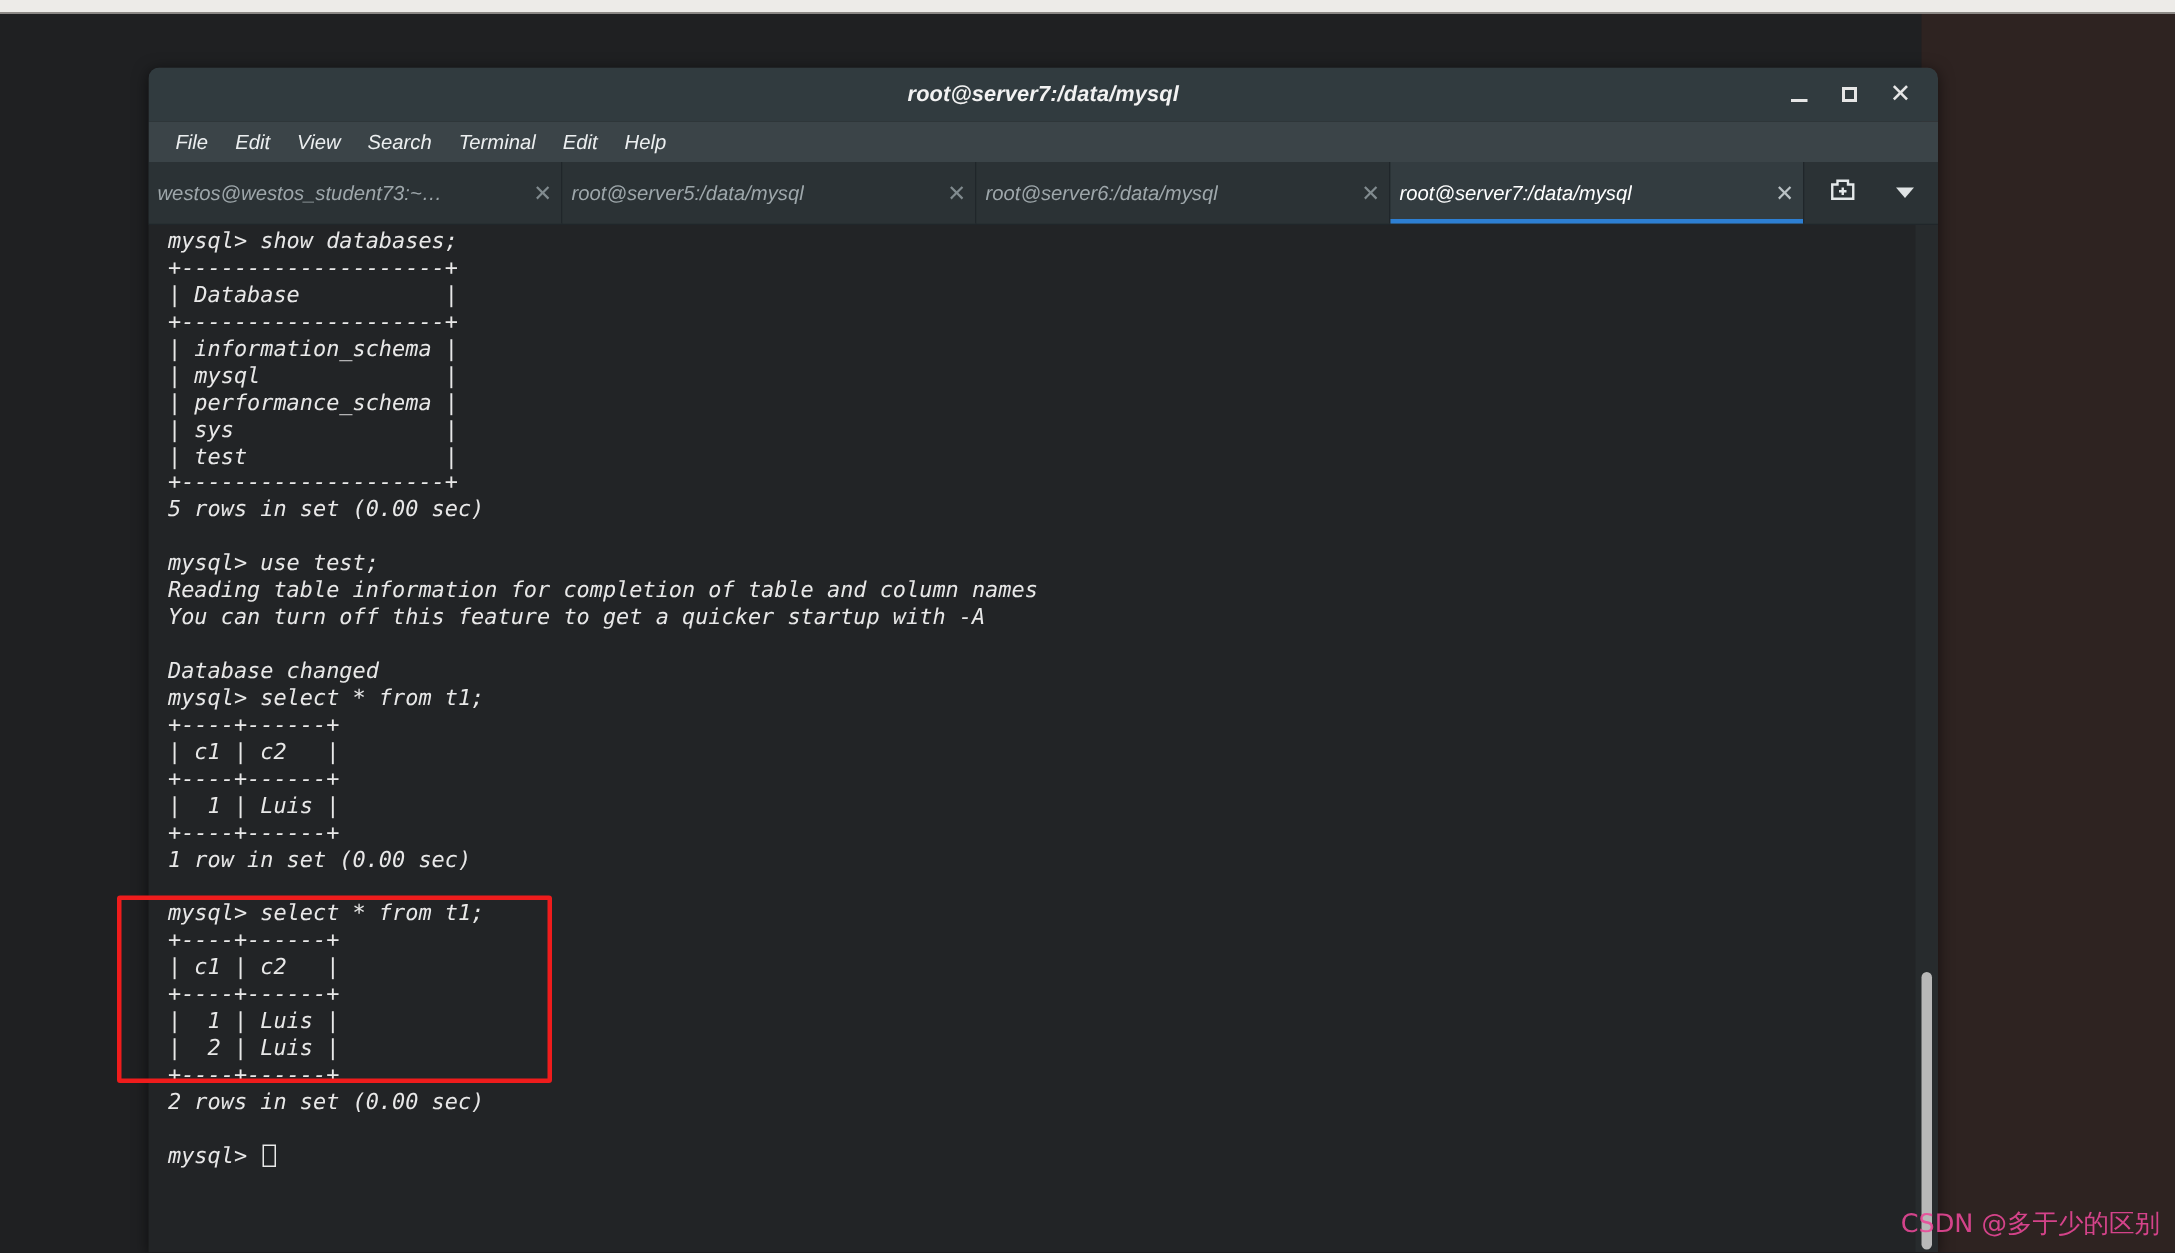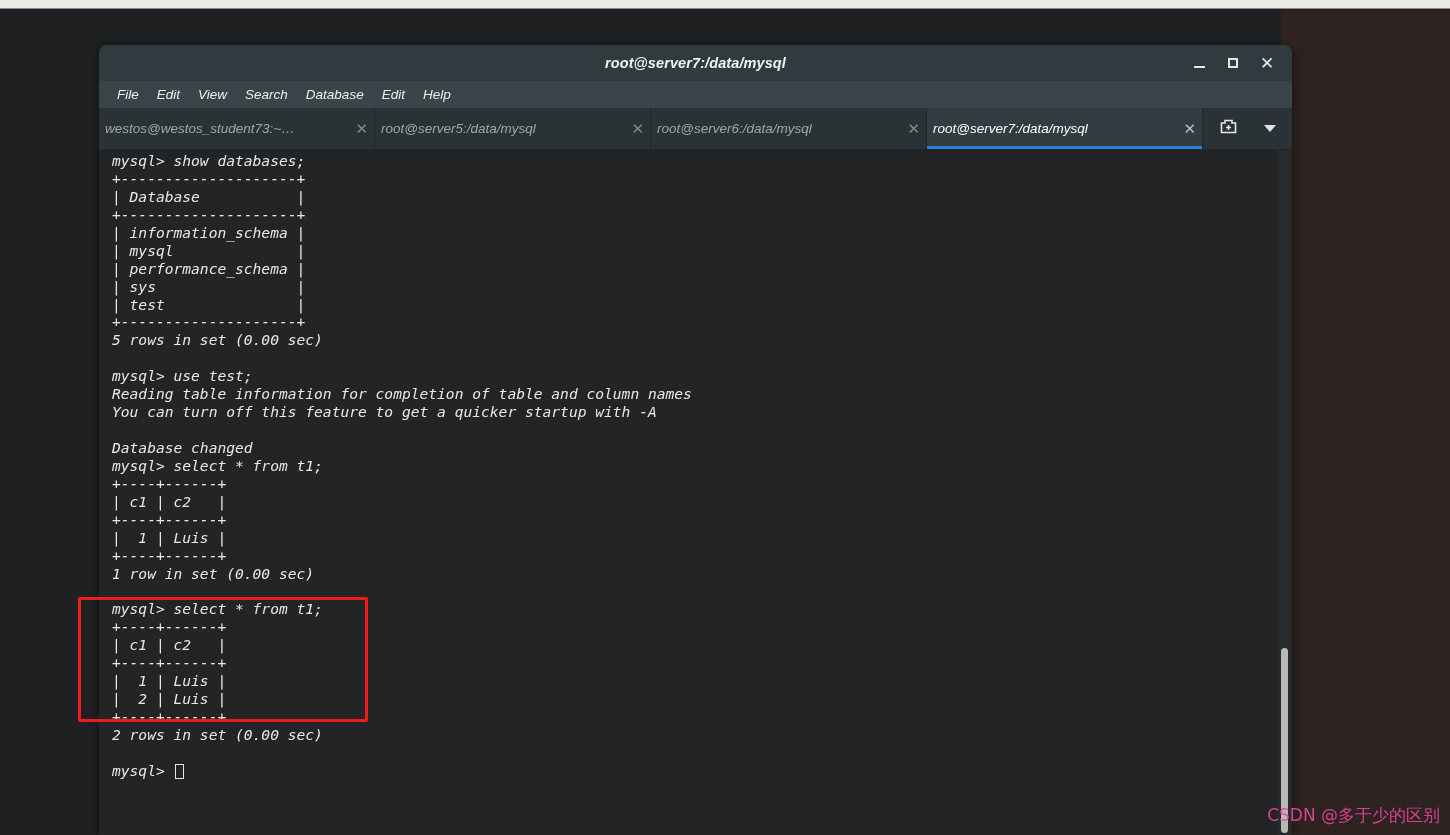--- a/index.html
+++ b/index.html
@@ -258,21 +258,21 @@
           <span class="glyph-close">✕</span>
         </div>
       </div>
     </div>
 
     <div class="menubar">
       <div class="menu-item">File</div>
       <div class="menu-item">Edit</div>
       <div class="menu-item">View</div>
       <div class="menu-item">Search</div>
-      <div class="menu-item">Database</div>
+      <div class="menu-item">Terminal</div>
       <div class="menu-item">Edit</div>
       <div class="menu-item">Help</div>
     </div>
 
     <div class="tabbar">
 
       <div class="tab">
         <span class="tab-label">westos@westos_student73:~…</span>
         <span class="tab-close">✕</span>
       </div>

